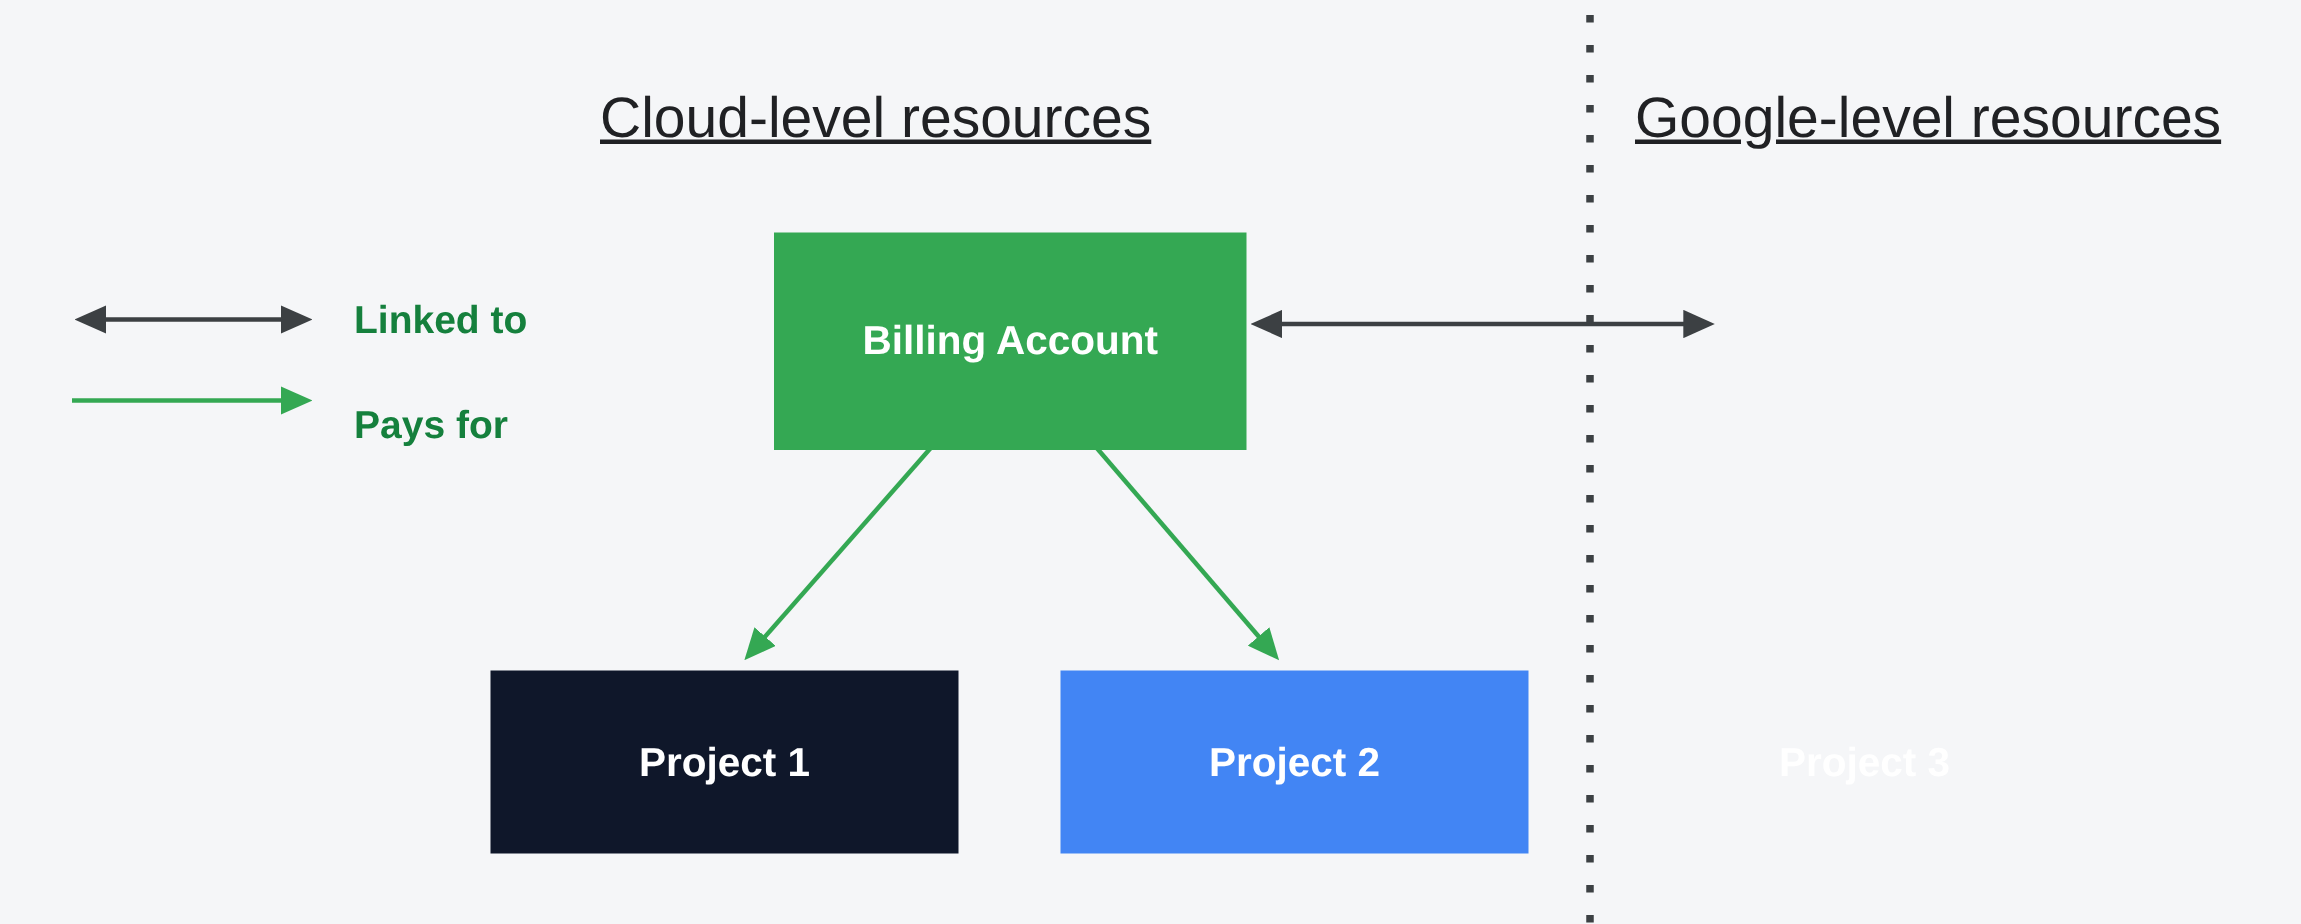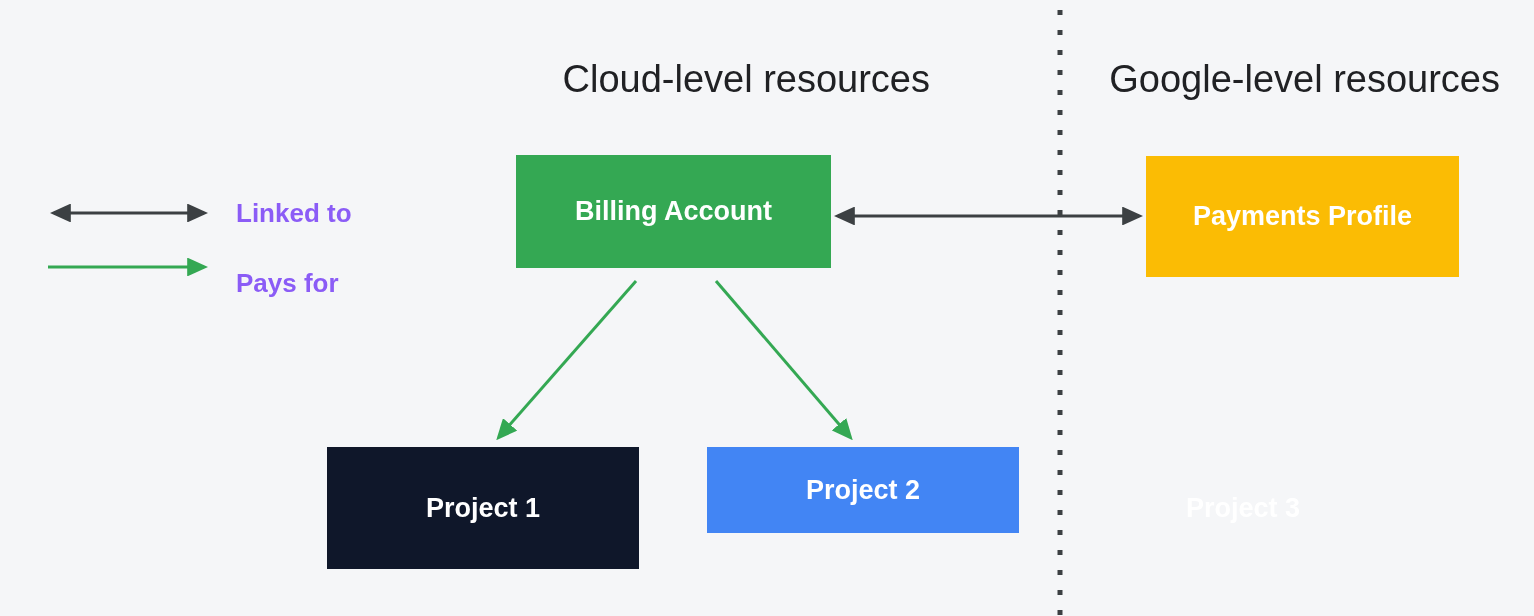--- a/index.html
+++ b/index.html
@@ -19,49 +19,50 @@
     position: absolute;
     left: 0; top: 0;
     width: 1534px;
     height: 616px;
   }
   .heading {
     position: absolute;
     font-size: 38px;
     font-weight: 400;
     color: #202124;
-    text-align: right;
+    text-align: left;
     white-space: nowrap;
+    text-decoration: underline;
   }
   .heading-cloud  { left: 400px; top: 58px; width: 530px; }
   .heading-google { left: 1090px; top: 58px; width: 410px; }
   .legend-label {
     position: absolute;
     left: 236px;
     font-size: 26px;
     font-weight: 700;
-    color: #8b5cf6;
+    color: #15803d;
     white-space: nowrap;
   }
   .legend-linked { top: 198px; }
   .legend-pays   { top: 268px; }
   .node {
     position: absolute;
     display: flex;
     align-items: center;
     justify-content: center;
     color: #ffffff;
     font-size: 27px;
     font-weight: 700;
     white-space: nowrap;
   }
-  .node-billing  { left: 516px;  top: 155px; width: 315px; height: 113px; background: #34a853; }
+  .node-billing  { left: 516px;  top: 155px; width: 315px; height: 145px; background: #34a853; }
   .node-payments { left: 1146px; top: 156px; width: 313px; height: 121px; background: #fbbc04; }
   .node-p1       { left: 327px;  top: 447px; width: 312px; height: 122px; background: #0f172a; }
-  .node-p2       { left: 707px;  top: 447px; width: 312px; height: 86px; background: #4285f4; }
+  .node-p2       { left: 707px;  top: 447px; width: 312px; height: 122px; background: #4285f4; }
   .node-p3-ghost { left: 1087px; top: 447px; width: 312px; height: 122px; background: transparent; color: #ffffff; }
   .stroke-dark  { stroke: #3c4043; stroke-width: 3; fill: none; }
   .stroke-green { stroke: #34a853; stroke-width: 3; fill: none; }
   .divider {
     stroke: #3c4043;
     stroke-width: 5;
     stroke-dasharray: 5 15;
     fill: none;
   }
 </style>
@@ -98,23 +99,20 @@
   <div class="heading heading-google">Google-level resources</div>
 
   <div class="legend-label legend-linked">Linked to</div>
 
   <div class="legend-label legend-pays">Pays for</div>
 
   <div class="node node-billing">
     <span>Billing Account</span>
   </div>
 
-  <div class="node node-payments">
-    <span>Payments Profile</span>
-  </div>
 
   <div class="node node-p1">
     <span>Project 1</span>
   </div>
 
   <div class="node node-p2">
     <span>Project 2</span>
   </div>
 
   <div class="node node-p3-ghost">

